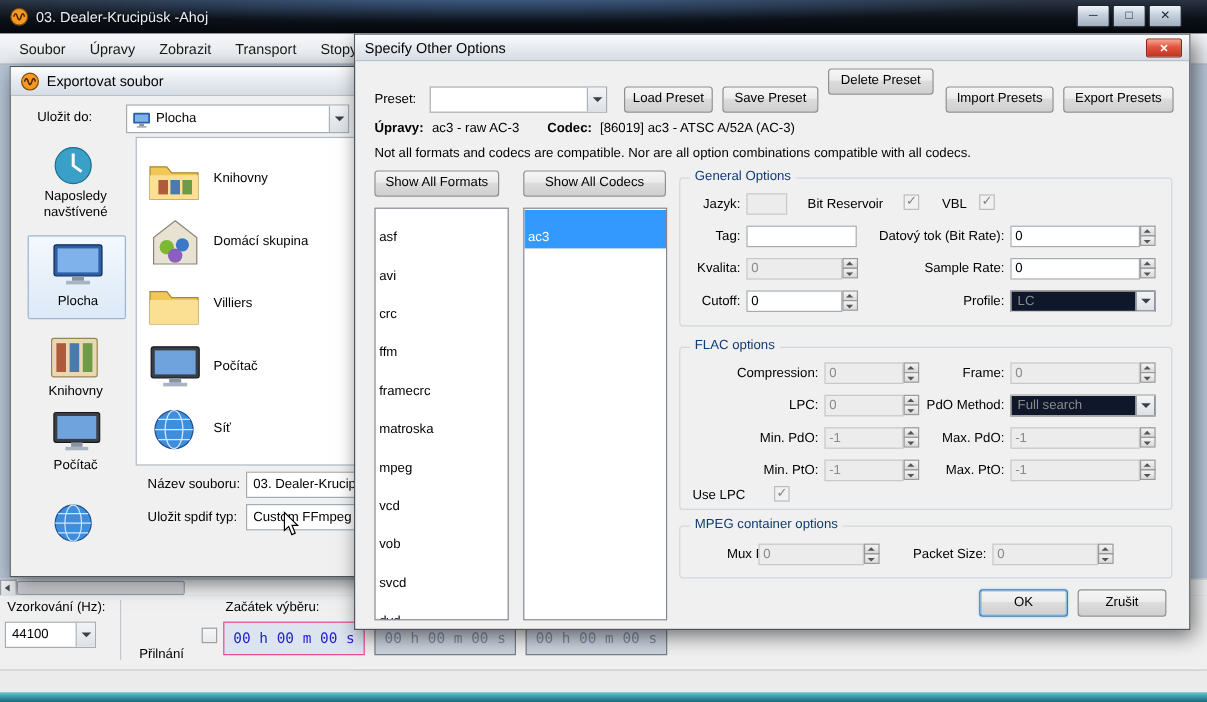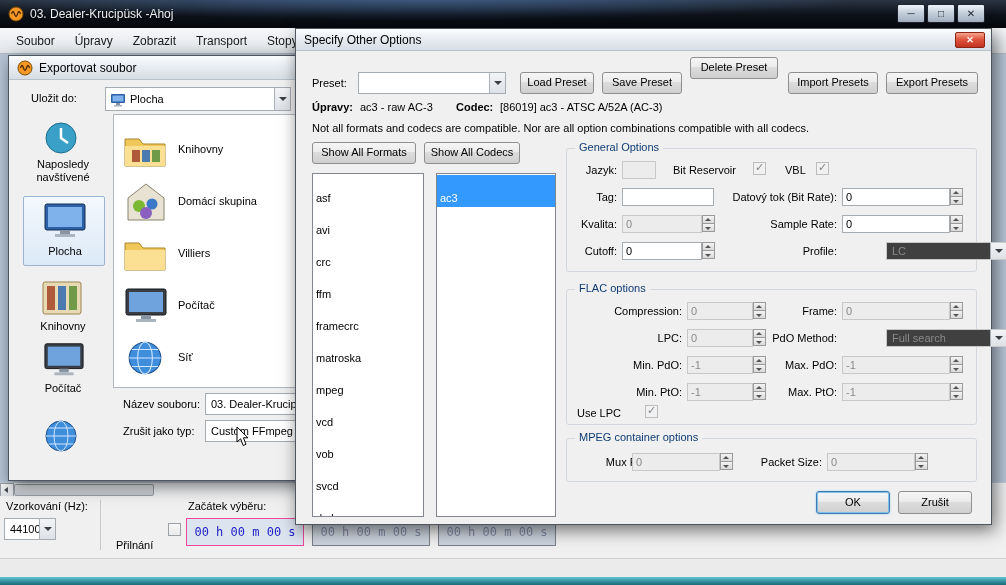--- a/index.html
+++ b/index.html
@@ -57,21 +57,21 @@
   .cb { position: absolute; width: 13px; height: 13px; background: linear-gradient(#f7f7f7, #eaeaea);
     border: 1px solid #9aa0a6; }
   .cb.dis { background: #f1f1f1; border-color: #bdbdbd; }
   .cb.checked::after { content: "✓"; position: absolute; left: 1px; top: -2px; font-size: 11px; color: #7f858c; }
   .combo { position: absolute; background: #fff; border: 1px solid #a5acb2; overflow: hidden; }
   .combo .cv { position: absolute; left: 5px; top: 50%; transform: translateY(-50%); font-size: 11px; white-space: nowrap; }
   .combo .ca { position: absolute; right: 0; top: 0; bottom: 0; width: 16px;
     background: linear-gradient(#f3f4f6, #dde1e6); border-left: 1px solid #aab2ba; }
   .combo .ca::after { content: ""; position: absolute; left: 4px; top: 50%; margin-top: -2px;
     border-left: 4px solid transparent; border-right: 4px solid transparent; border-top: 4px solid #3a3f45; }
-  .combo.dis { background: #404040; border-color: #c8c8c8; margin-left: 44px; }
+  .combo.dis { background: #0f172a; border-color: #c8c8c8; }
   .combo.dis .cv { color: #8a8a8a; }
   .group { position: absolute; border: 1px solid #d2d8dd; border-radius: 3px; }
   .group-label { position: absolute; top: -8px; left: 8px; background: #f0f0f0; padding: 0 4px; font-size: 11px; color: #0f3b75; white-space: nowrap; }
   .listbox { position: absolute; background: #fff; border: 1px solid #82878f; overflow: hidden; padding-top: 1px; }
   .li { height: 14px; line-height: 14px; font-size: 11px; padding: 16px 3px; color: #000; }
   .li.sel { background: #3399ff; color: #fff; }
 
   
   .side-label { position: absolute; width: 96px; text-align: center; font-size: 11px; color: #000; line-height: 13px; }
   .plocha-tile { position: absolute; left: 14px; top: 140px; width: 82px; height: 70px;
@@ -122,21 +122,21 @@
     <div class="menu-item">G</div>
   </div>
 
   <div class="scrollbar" style="z-index:1;">
     <div class="sb-btn"></div>
     <div class="sb-thumb"></div>
   </div>
 
   <div class="controlbar" style="z-index:1;">
     <div class="lbl" style="left:6px; top:4px;">Vzorkování (Hz):</div>
-    <div class="combo" style="left:4px; top:22px; width:52px; height:22px;">
+    <div class="combo" style="left:4px; top:22px; width:76px; height:22px;">
       <span class="cv">44100</span>
       <span class="ca"></span>
     </div>
     <div class="vsep" style="left:100px;"></div>
     <div class="lbl" style="left:188px; top:4px;">Začátek výběru:</div>
     <div class="lbl" style="left:116px; top:43px;">Přilnání</div>
     <div class="cb" style="left:168px; top:27px;"></div>
     <div class="timebox" style="left:186px;">00 h 00 m 00 s</div>
     <div class="timebox dim" style="left:312px;">00 h 00 m 00 s</div>
     <div class="timebox dim" style="left:438px;">00 h 00 m 00 s</div>
@@ -247,21 +247,21 @@
           <path d="M3 18 h30 M5.5 10 h25 M5.5 26 h25" stroke="#cfe6ff" fill="none"></path>
         </svg>
         <div class="fl-label">Síť</div>
       </div>
     </div>
 
     <div class="lbl" style="left:114px; top:342px;">Název souboru:</div>
     <div class="combo" style="left:196px; top:337px; width:100px; height:22px;">
       <span class="cv">03. Dealer-Krucip</span>
     </div>
-    <div class="lbl" style="left:114px; top:369px;">Zrušit jako typ:</div>
+    <div class="lbl" style="left:114px; top:369px;">Uložit spdif typ:</div>
     <div class="combo" style="left:196px; top:364px; width:100px; height:22px;">
       <span class="cv">Custom FFmpeg</span>
     </div>
   </div>
 
   <div class="dialog" style="left:295px; top:28px; width:697px; height:497px; z-index:20;">
     <div class="dlg-titlebar">
       <div class="dlg-title">Specify Other Options</div>
     </div>
     <div class="close-red">✕</div>
@@ -277,21 +277,21 @@
     <div class="btn" style="left:492px; top:43px; width:90px;">Import Presets</div>
     <div class="btn" style="left:590px; top:43px; width:92px;">Export Presets</div>
 
     <div class="lbl b" style="left:16px; top:72px;">Úpravy:</div>
     <div class="lbl" style="left:64px; top:72px;">ac3 - raw AC-3</div>
     <div class="lbl b" style="left:160px; top:72px;">Codec:</div>
     <div class="lbl" style="left:204px; top:72px;">[86019] ac3 - ATSC A/52A (AC-3)</div>
     <div class="lbl" style="left:16px; top:93px;">Not all formats and codecs are compatible. Nor are all option combinations compatible with all codecs.</div>
 
     <div class="btn" style="left:16px; top:113px; width:104px;">Show All Formats</div>
-    <div class="btn" style="left:128px; top:113px; width:96px;">Show All Codecs</div>
+    <div class="btn" style="left:140px; top:113px; width:119px;">Show All Codecs</div>
 
     <div class="listbox" style="left:16px; top:144px; width:112px; height:344px;">
       <div class="li">asf</div>
       <div class="li">avi</div>
       <div class="li">crc</div>
       <div class="li">ffm</div>
       <div class="li">framecrc</div>
       <div class="li">matroska</div>
       <div class="li">mpeg</div>
       <div class="li">vcd</div>

